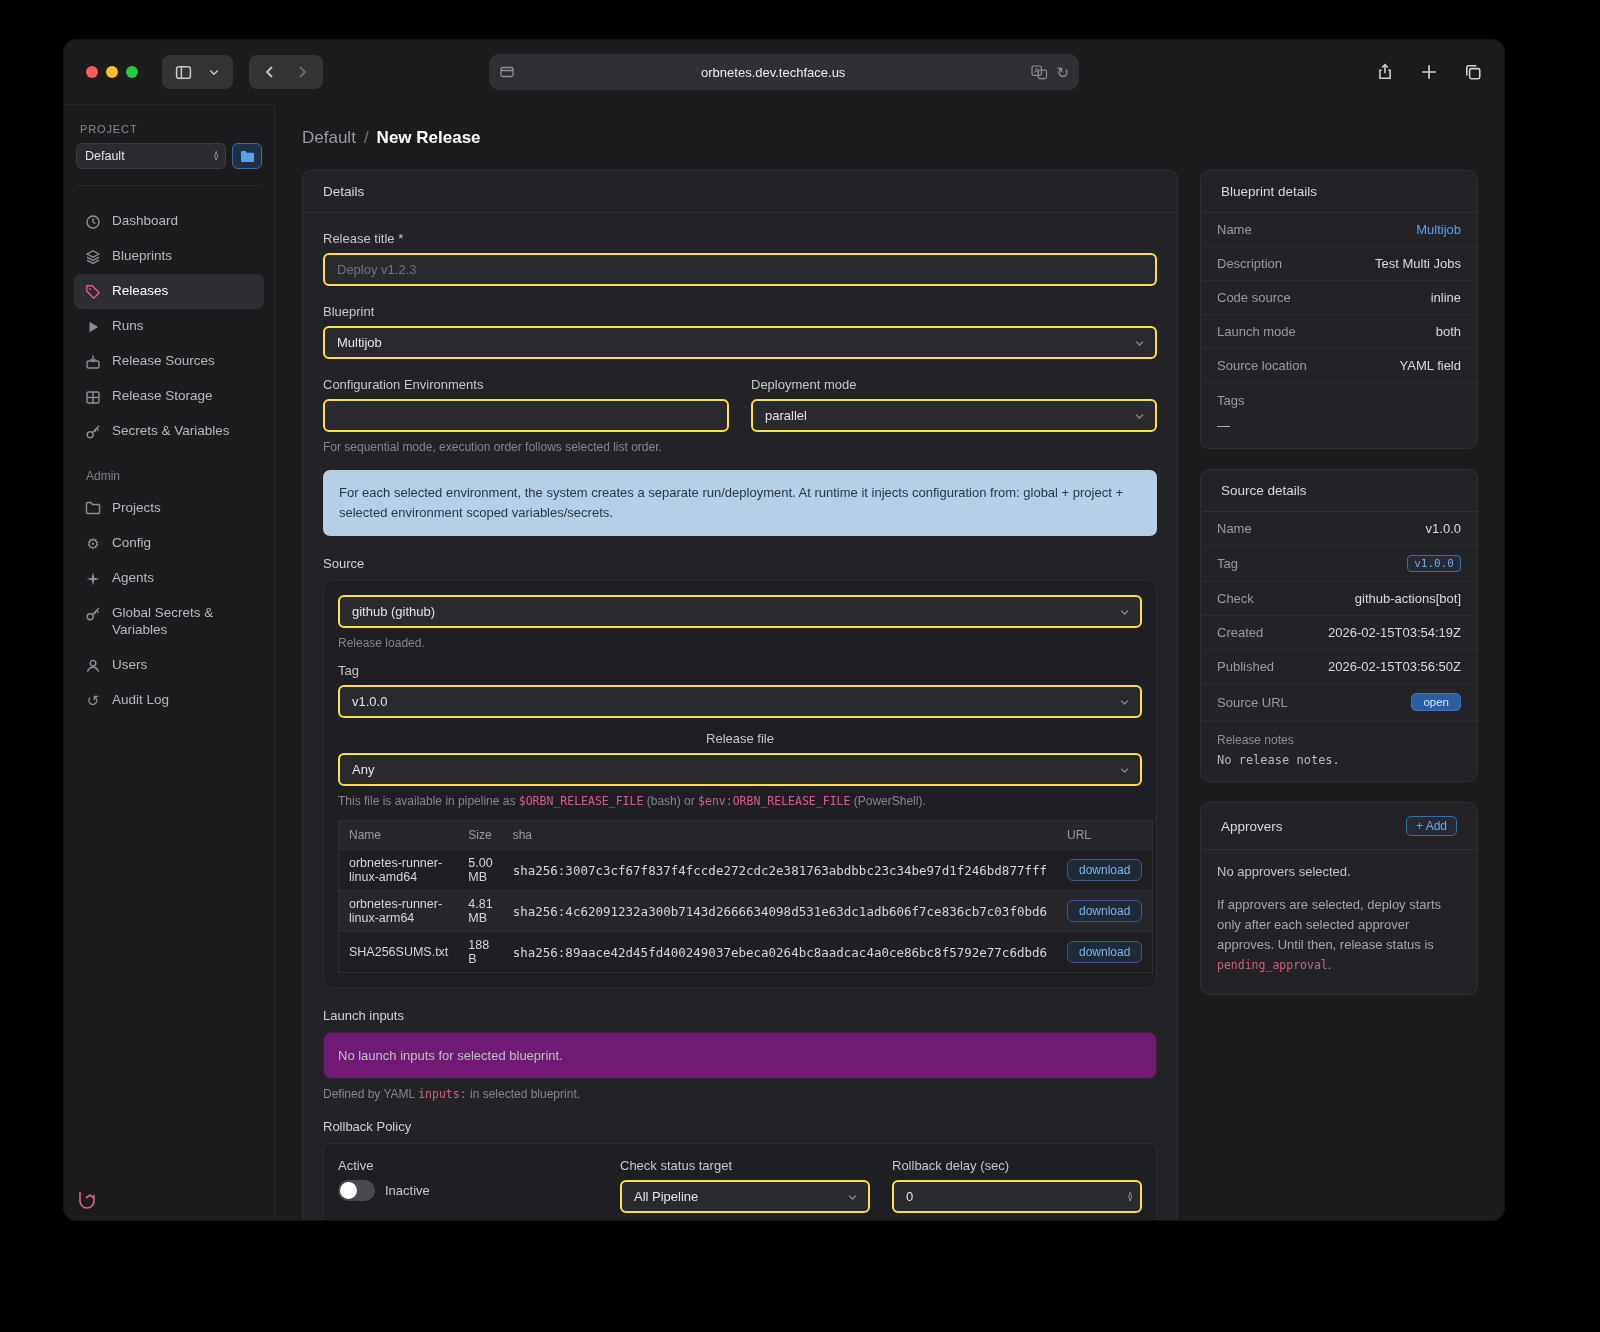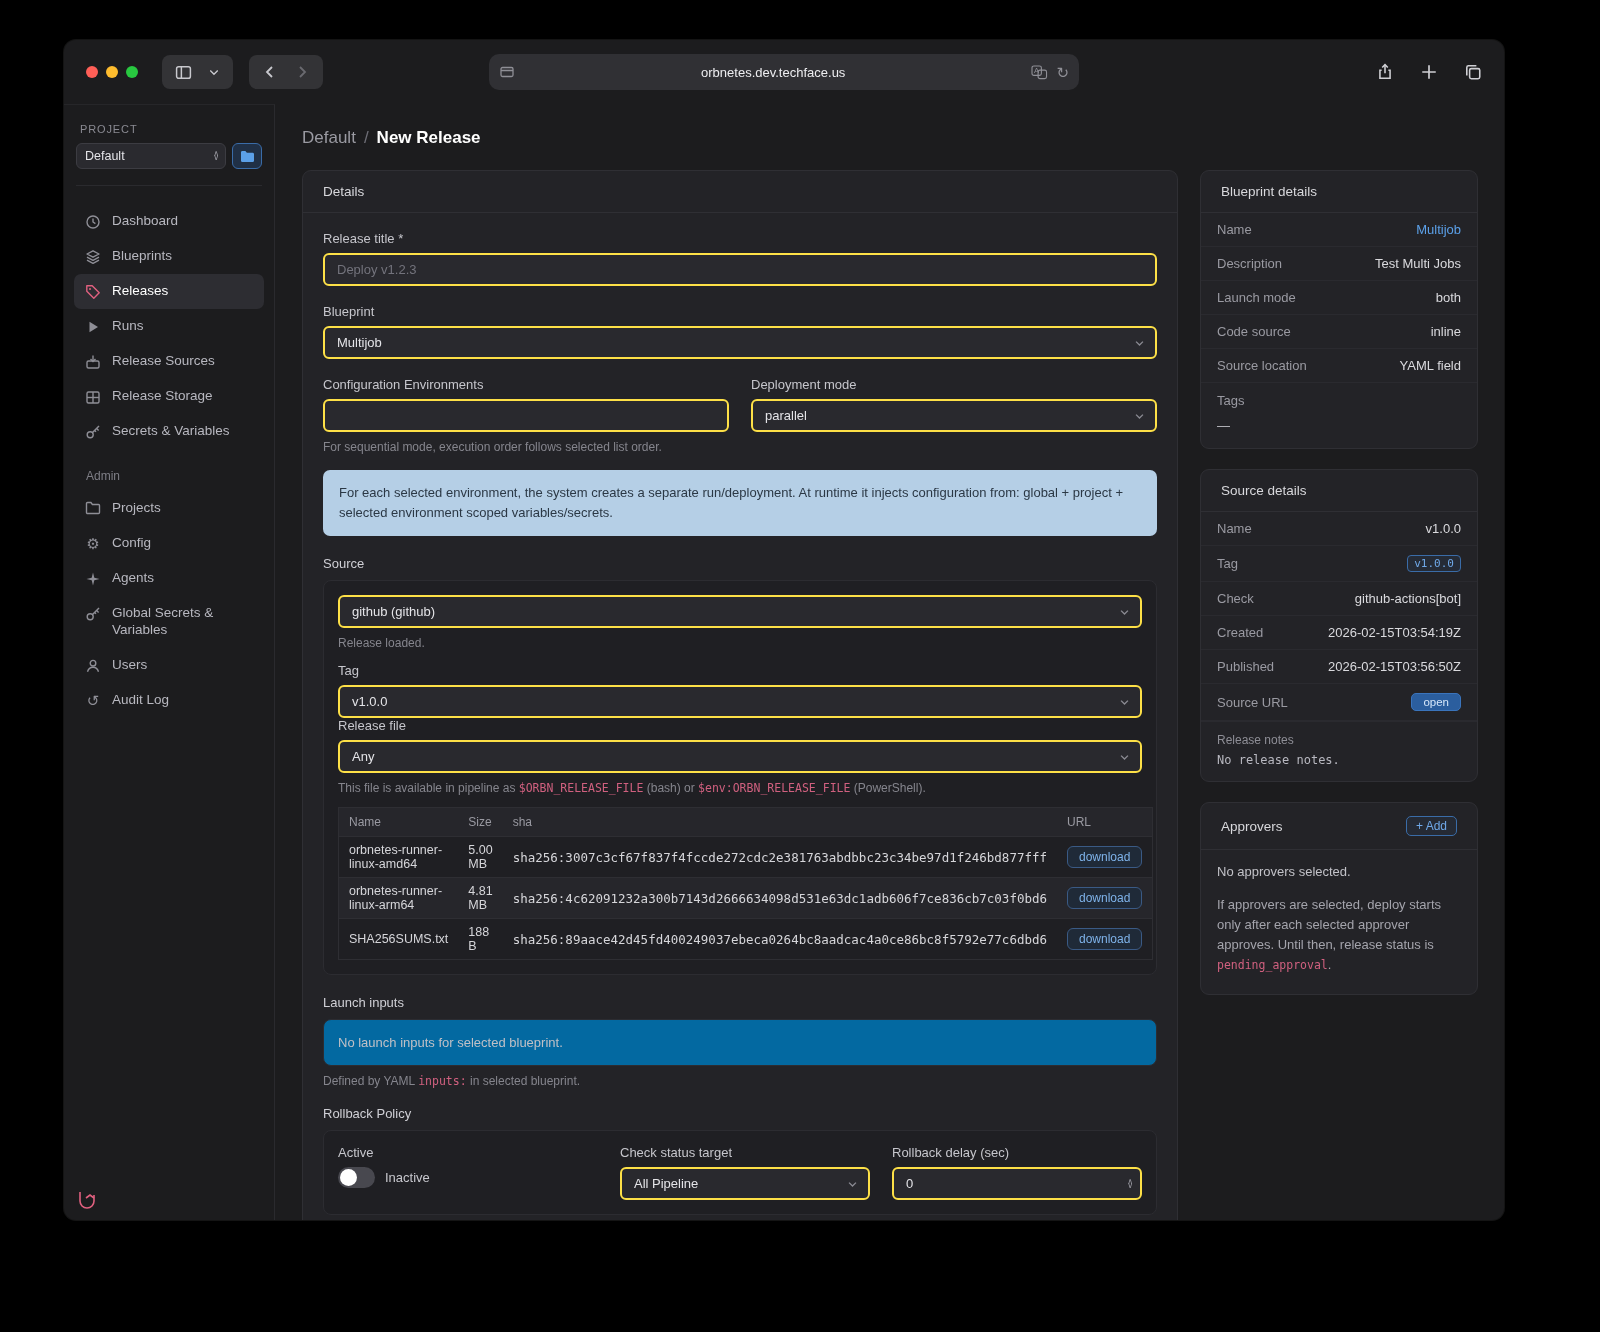--- a/index.html
+++ b/index.html
@@ -97,21 +97,21 @@
     padding:7px 10px;
   }
   table.files td { padding:6px 10px; font-size:12.5px; color:#d6d6da; border-top:1px solid #2e2e33; }
   table.files tr:nth-child(even) td { background:#26262b; }
   td.sha { font-size:11px; }
   .dl-btn {
     background:#1f2a38; border:1px solid #3a5a85; color:#7fb3ea; border-radius:6px;
     font-size:12px; padding:3px 11px; cursor:default;
   }
 
-  .empty-box { background:#0369a1; border:1px solid #2c2c31; border-radius:8px; padding:15px 14px; font-size:13px; color:#c0c0c6; }
+  .empty-box { background:#701a75; border:1px solid #2c2c31; border-radius:8px; padding:15px 14px; font-size:13px; color:#c0c0c6; }
 
   .rb-grid { display:grid; grid-template-columns:1fr 250px 250px; gap:22px; }
   .toggle-row { display:flex; align-items:center; gap:10px; margin-top:6px; }
   .toggle { width:37px; height:21px; border-radius:11px; background:#48484f; position:relative; cursor:default; flex:0 0 37px; }
   .toggle .knob { position:absolute; left:2px; top:2px; width:17px; height:17px; border-radius:50%; background:#ffffff; }
   .toggle-state { font-size:13px; color:#c8c8ce; }
   .stepper-input { position:relative; }
   .stepper-input .updown { position:absolute; right:9px; top:50%; transform:translateY(-50%); }
 
   
@@ -427,21 +427,21 @@
               <div class="field-label" style="margin-top:13px;">Tag</div>
               <div class="selectbox">
                 <span>v1.0.0</span>
                 <span class="chev">
                     <svg width="11" height="11" viewBox="0 0 16 16" fill="none" stroke="currentColor" stroke-width="2">
                       <polyline points="3,6 8,11 13,6"></polyline>
                     </svg>
                   </span>
               </div>
 
-              <div class="field-label" style="">Release file</div>
+              <div class="field-label" style="margin-top:13px;text-align:center;">Release file</div>
               <div class="selectbox">
                 <span>Any</span>
                 <span class="chev">
                     <svg width="11" height="11" viewBox="0 0 16 16" fill="none" stroke="currentColor" stroke-width="2">
                       <polyline points="3,6 8,11 13,6"></polyline>
                     </svg>
                   </span>
               </div>
               <div class="helper"><span>This file is available in pipeline as </span><span class="code-pink">$ORBN_RELEASE_FILE</span><span> (bash) or </span><span class="code-pink">$env:ORBN_RELEASE_FILE</span><span> (PowerShell).</span></div>
 
@@ -527,26 +527,26 @@
             <div class="card-header">Blueprint details</div>
             <div class="kv-row">
               <span class="kv-label">Name</span>
               <span class="kv-value link">Multijob</span>
             </div>
             <div class="kv-row">
               <span class="kv-label">Description</span>
               <span class="kv-value">Test Multi Jobs</span>
             </div>
             <div class="kv-row">
+              <span class="kv-label">Code source</span>
+              <span class="kv-value">inline</span>
+            </div>
+            <div class="kv-row">
               <span class="kv-label">Launch mode</span>
               <span class="kv-value">both</span>
-            </div>
-            <div class="kv-row">
-              <span class="kv-label">Code source</span>
-              <span class="kv-value">inline</span>
             </div>
             <div class="kv-row">
               <span class="kv-label">Source location</span>
               <span class="kv-value">YAML field</span>
             </div>
             <div class="block-kv">
               <span class="kv-label">Tags</span>
               <span class="dash">—</span>
             </div>
           </section>

